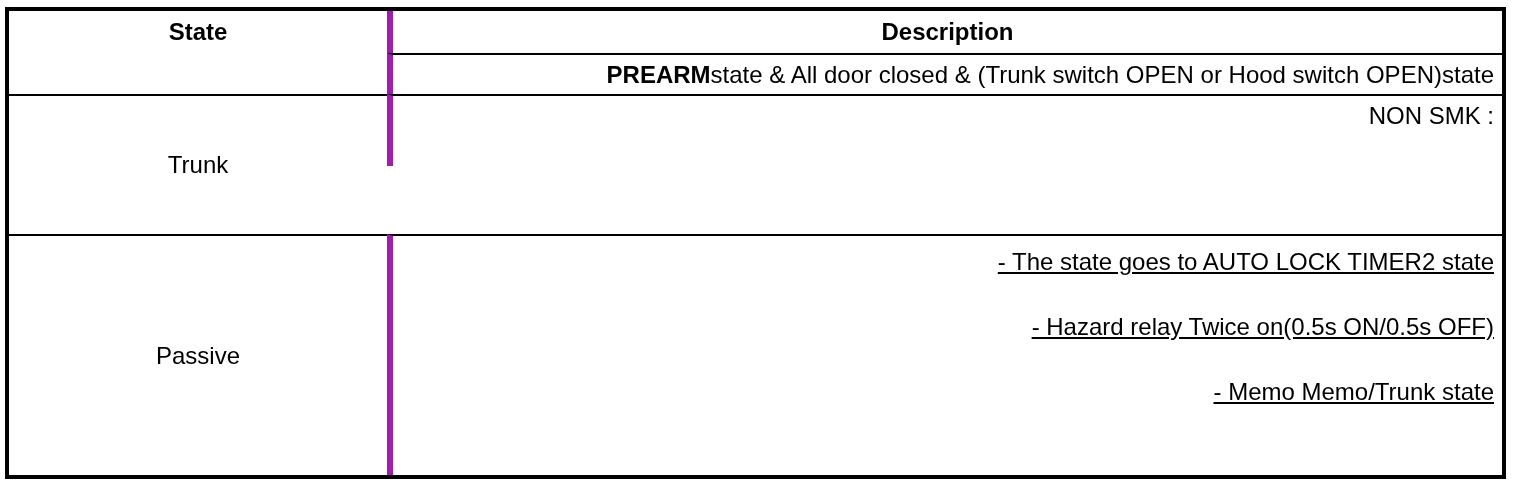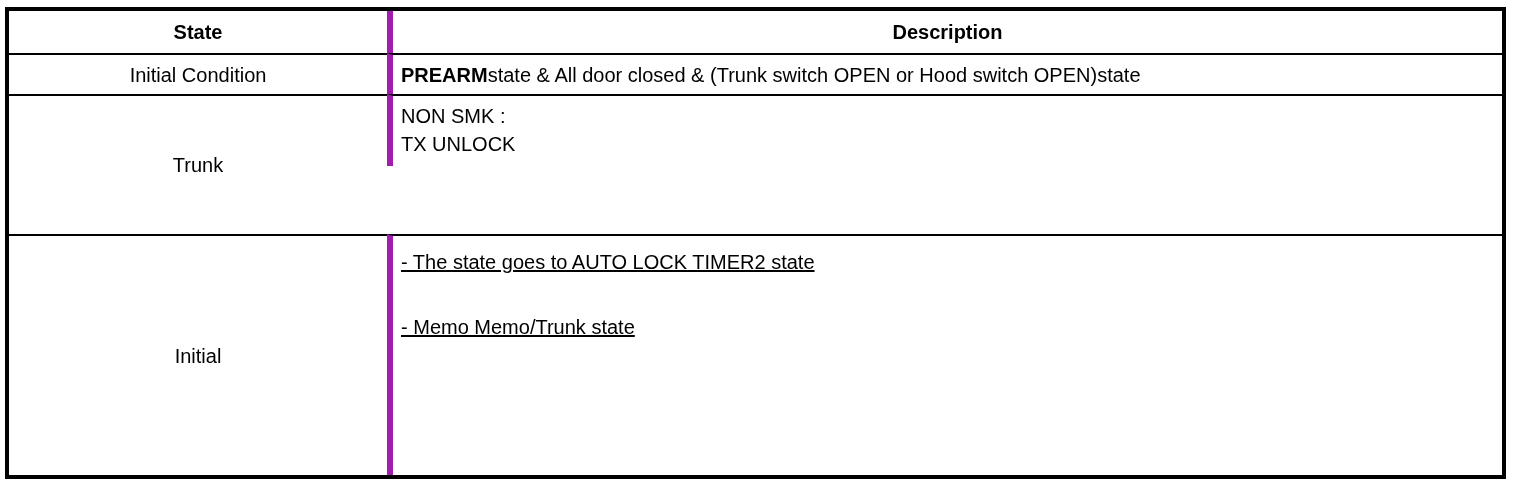--- a/index.html
+++ b/index.html
@@ -13,39 +13,40 @@
     position: absolute;
     left: 5px; top: 7px;
     width: 1501px; height: 472px;
     border: 4px solid #000000;
     background: #ffffff;
     display: grid;
     grid-template-columns: 378px 1fr;
     grid-template-rows: 42px 41px 72px 68px 1fr;
   }
   .cell {
-    font-size: 20px;
+    font-size: 24px;
     line-height: 24px;
     overflow: hidden;
   }
   .b-top  { border-top: 2px solid #000000; }
   .b-left { border-left: 6px solid #a21caf; }
   .center-both {
     display: flex;
     align-items: center;
     justify-content: center;
     text-align: center;
   }
   .header-cell { font-weight: 700; }
   .desc-cell {
     padding-left: 8px;
     padding-right: 8px;
     display: flex;
     flex-direction: column;
     justify-content: center;
+    align-items: flex-end;
   }
   .event-sub {
     justify-content: flex-start;
     padding-top: 6px;
     line-height: 28px;
   }
   .label-col { grid-column: 1; }
   .desc-col  { grid-column: 2; }
   .event-label { grid-row: 3 / 5; }
   .action-cell {
@@ -57,32 +58,31 @@
   .bold { font-weight: 700; }
 </style>
 </head>
 <body>
 
 <div class="table-wrap">
 
   <div class="cell label-col center-both header-cell">State</div>
   <div class="cell desc-col center-both header-cell b-left">Description</div>
 
-  <div class="cell label-col center-both b-top">Initial Condition</div>
   <div class="cell desc-col desc-cell b-top b-left">
     <div>
       <span class="bold">PREARM</span><span>state &amp; All door closed &amp; (Trunk switch OPEN or Hood switch OPEN)state</span>
     </div>
   </div>
 
   <div class="cell label-col center-both b-top event-label">Trunk</div>
   <div class="cell desc-col desc-cell event-sub b-top b-left">
     <div>NON SMK :</div>
-    <div>TX UNLOCK</div>
   </div>
 
-  <div class="cell label-col center-both b-top">Initial</div>
+  <div class="cell label-col center-both b-top">Passive</div>
   <div class="cell desc-col desc-cell action-cell b-top b-left">
     <div class="action-item">- The state goes to AUTO LOCK TIMER2 state</div>
+    <div class="action-item">- Hazard relay Twice on(0.5s ON/0.5s OFF)</div>
     <div class="action-item">- Memo Memo/Trunk state</div>
   </div>
 
 </div>
 
 </body></html>

